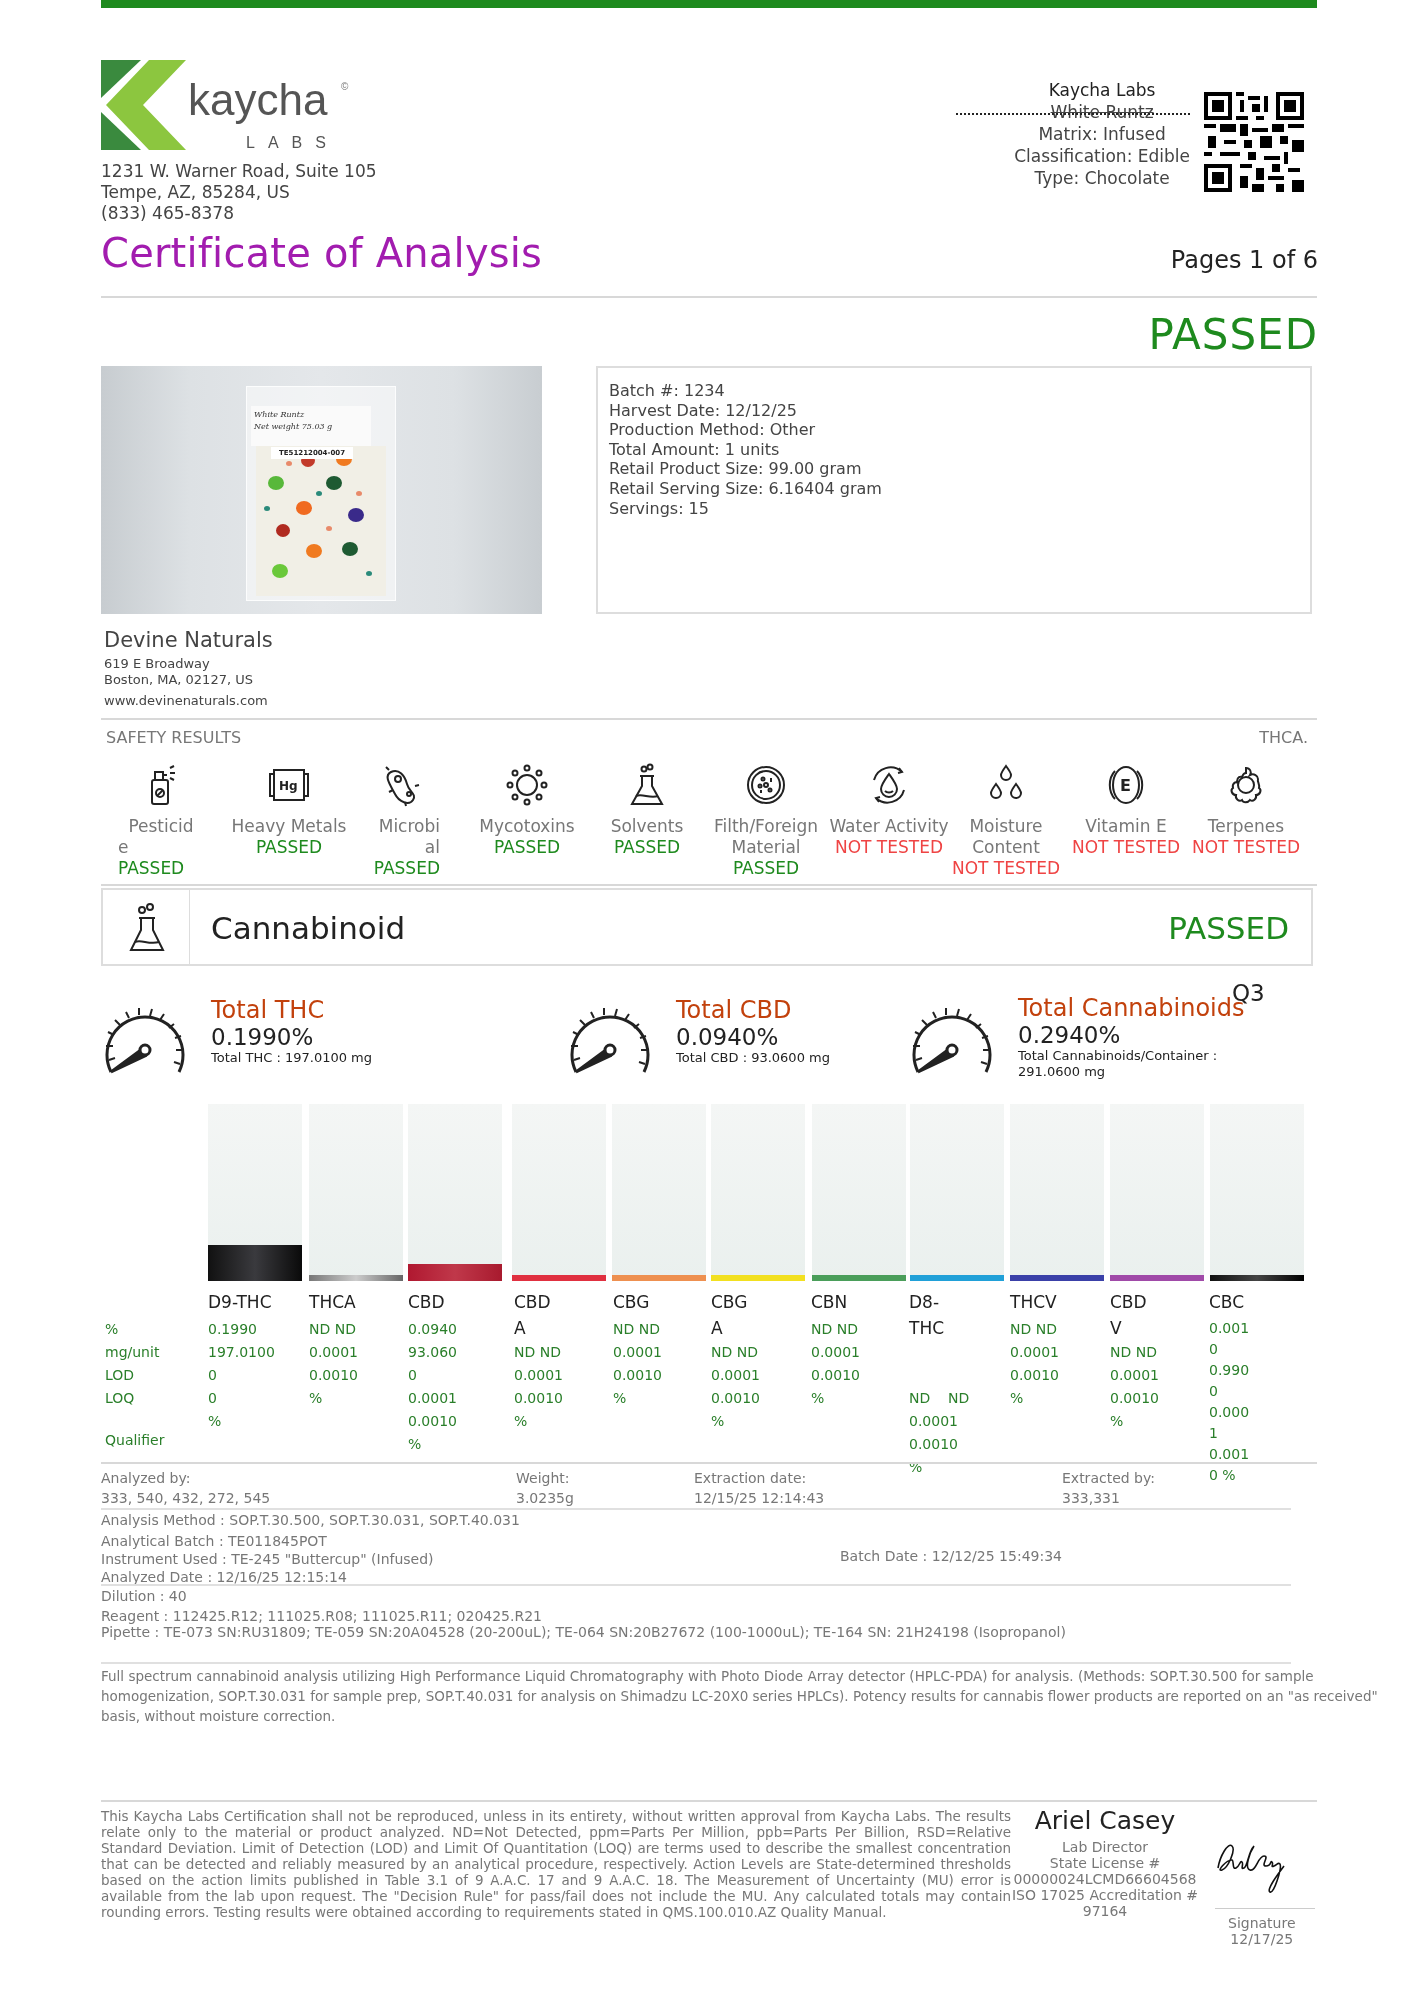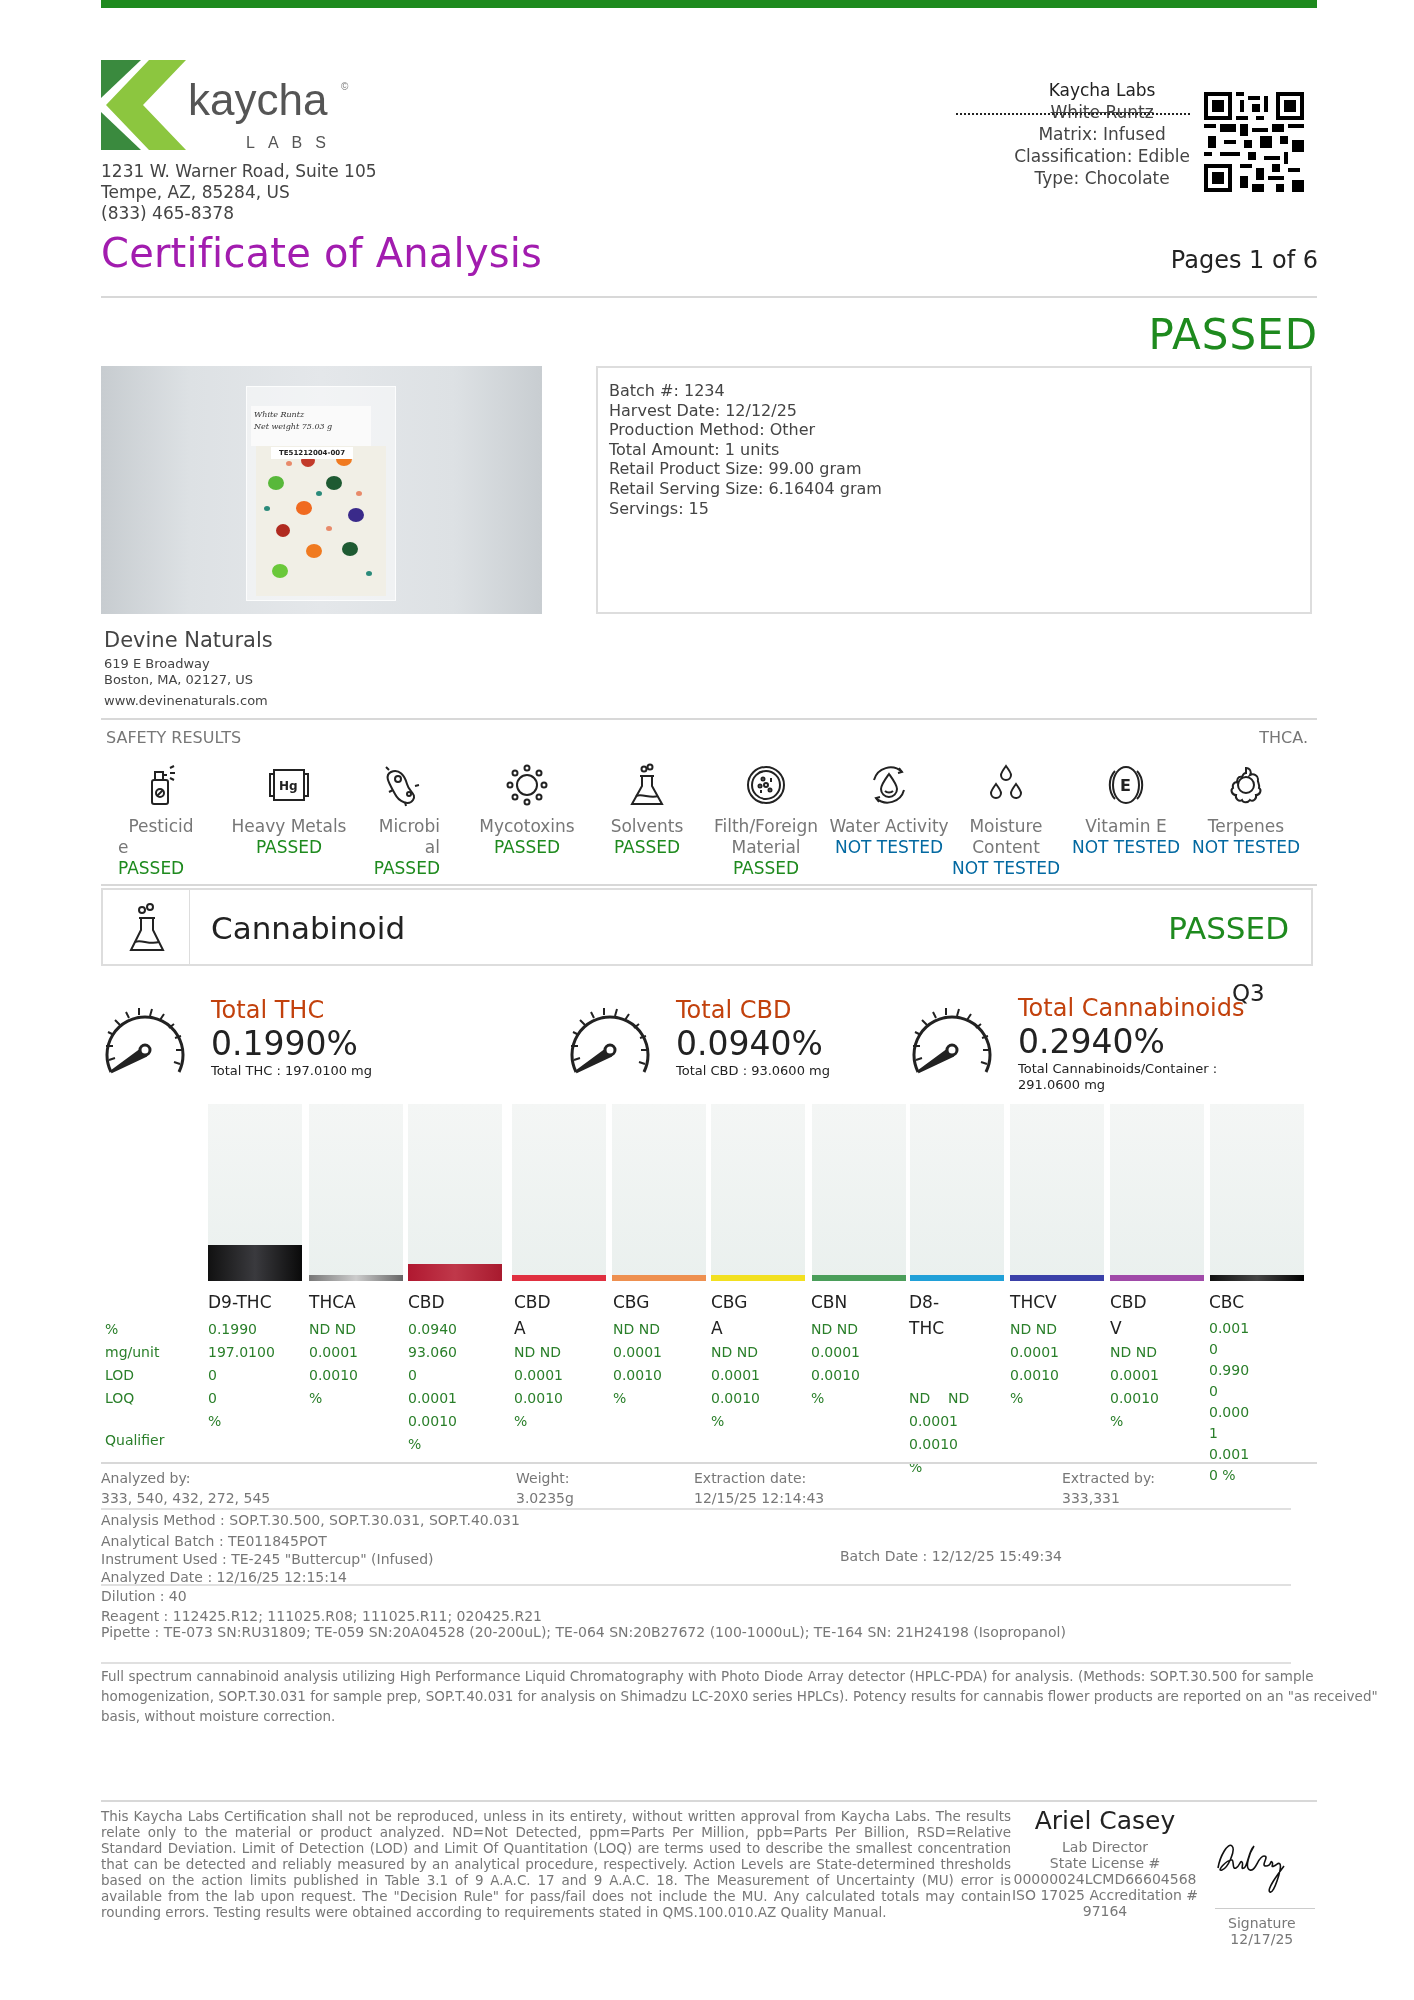--- a/index.html
+++ b/index.html
@@ -28,29 +28,29 @@
   .infocol { position: absolute; top: 13px; font-size: 16px; line-height: 19.6px; color: #444; }
   .client-name { left: 104px; top: 628px; font-size: 21px; color: #444; }
   .client-addr { left: 104px; top: 656px; font-size: 13px; line-height: 16px; color: #444; }
   .client-web { left: 104px; top: 693px; font-size: 13px; color: #444; }
   .hr2 { left: 101px; top: 718px; width: 1216px; height: 2px; background: #d8d8d8; }
   .safety-title { left: 106px; top: 728px; font-size: 16px; color: #777; }
   .misc-title { right: 106px; top: 728px; font-size: 16px; color: #777; }
   .safety { position: absolute; top: 762px; text-align: center; font-size: 17px; line-height: 21px; color: #777; }
   .safety .ic { display: block; margin: 0 auto 8px; width: 46px; height: 46px; }
   .safety .st-pass { color: #1e8a1e; }
-  .safety .st-nt { color: #0369a1; text-align: center; }
+  .safety .st-nt { color: #ef4444; text-align: center; }
   .hr3 { left: 101px; top: 884px; width: 1216px; height: 2px; background: #d8d8d8; }
   .cannbox { left: 101px; top: 888px; width: 1212px; height: 78px; border: 2px solid #ddd; background: #fff; }
   .cannbox .divider { position: absolute; left: 86px; top: 0; width: 1px; height: 74px; background: #ddd; }
   .cannbox .name { position: absolute; left: 108px; top: 20px; font-size: 31px; color: #222; }
   .cannbox .pass { position: absolute; right: 22px; top: 20px; font-size: 31px; color: #1e8a1e; }
   .gauge { width: 88px; height: 76px; }
   .tot-label { font-size: 24px; color: #c2410c; }
-  .tot-val { font-size: 33px; color: #222; }
+  .tot-val { font-size: 23px; color: #222; }
   .tot-sub { font-size: 13px; color: #222; line-height: 16px; }
   .q3 { left: 1232px; top: 980px; font-size: 23px; color: #222; }
   .bars { position: absolute; top: 1104px; }
   .barcol { position: absolute; top: 0; width: 94px; height: 177px; background: linear-gradient(#f4f6f5, #eaf0ee); }
   .barfill { position: absolute; left: 0; right: 0; bottom: 0; }
   .colhead { position: absolute; top: 1289px; font-size: 17px; line-height: 26px; color: #222; width: 90px; }
   .colvals { position: absolute; top: 1318px; font-size: 14px; line-height: 23px; color: #2a7f2a; width: 96px; }
   .rowlabels { left: 105px; top: 1318px; font-size: 14px; line-height: 23px; color: #2a7f2a; }
   .qualifier { left: 105px; top: 1432px; font-size: 14px; color: #2a7f2a; }
   .hr4 { left: 101px; top: 1462px; width: 1216px; height: 2px; background: #d8d8d8; }

